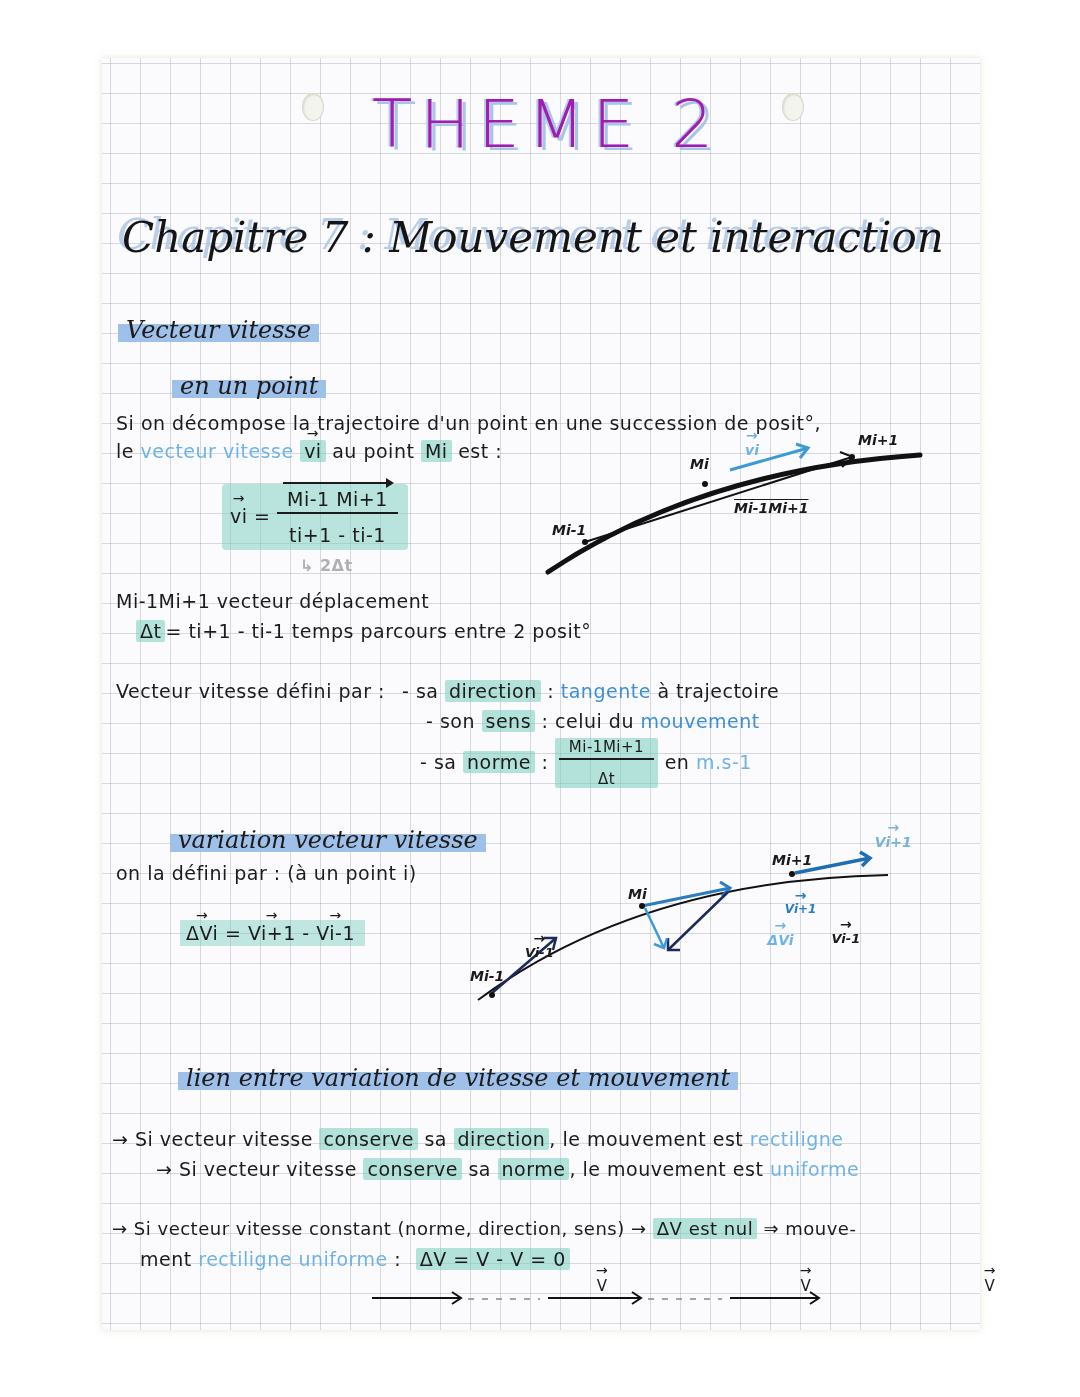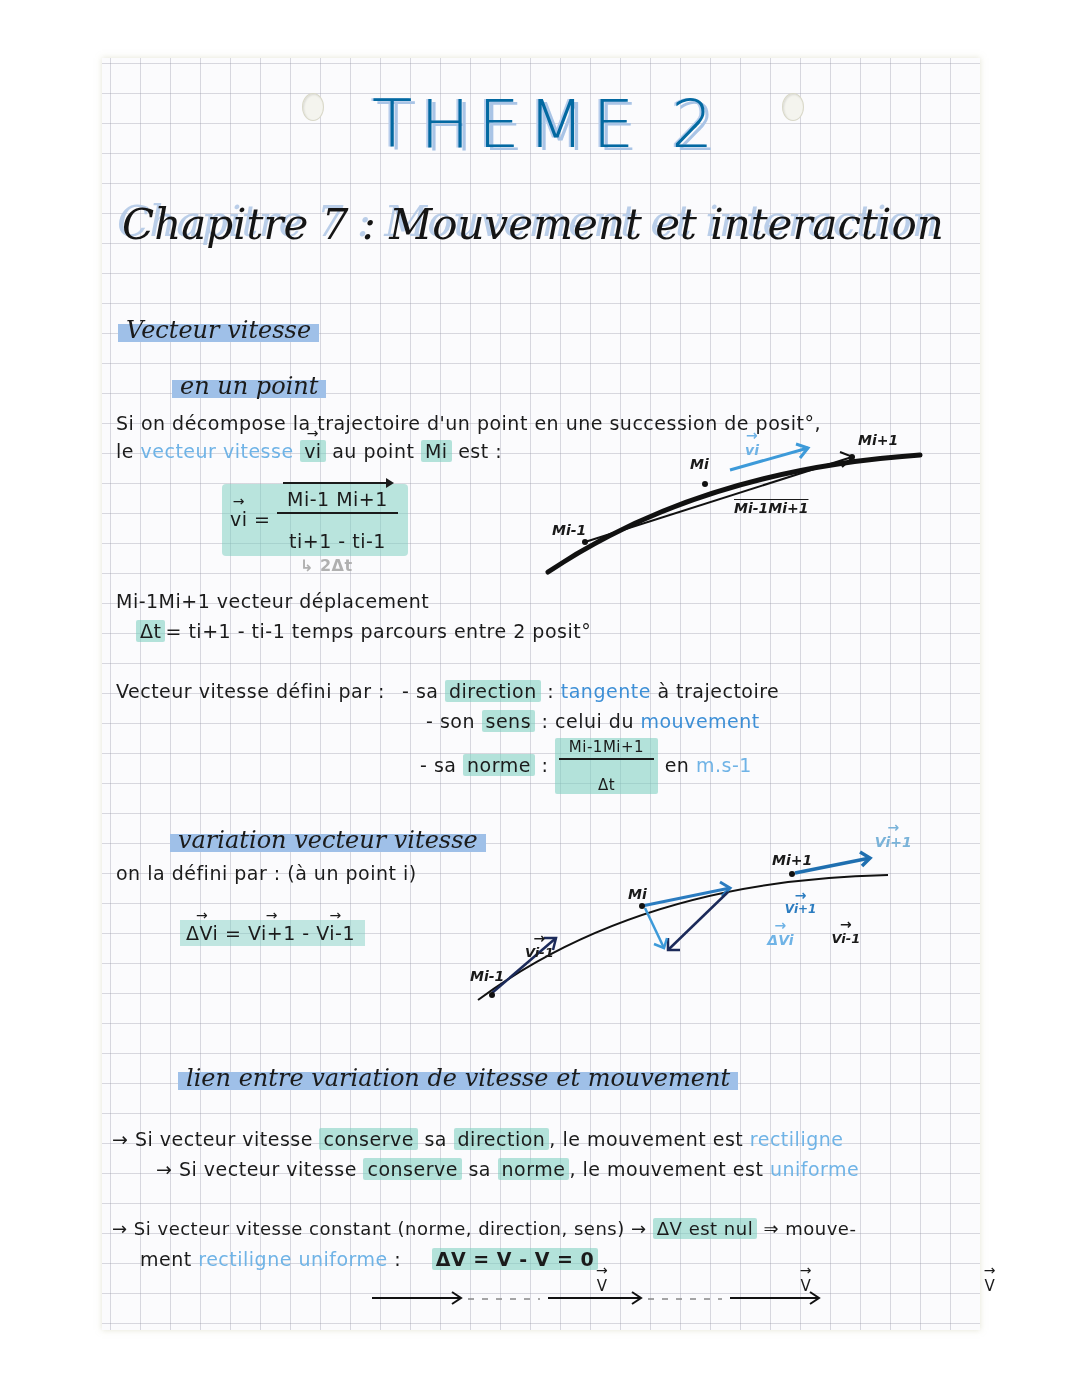--- a/index.html
+++ b/index.html
@@ -18,36 +18,37 @@
     box-shadow: 0 0 6px rgba(200,200,170,0.5);
   }
   .hole {
     position: absolute; width: 20px; height: 26px; border-radius: 50%;
     background: #f4f4ee; border: 1px solid #d9d8c8; box-shadow: inset 1px 1px 2px rgba(0,0,0,0.1);
   }
   .abs { position: absolute; white-space: nowrap; }
   .hand { font-family: "DejaVu Sans", sans-serif; font-size: 19px; letter-spacing: 0.5px; color: #1b1b1b; }
   .title {
     font-family: "DejaVu Sans", sans-serif; font-size: 66px; font-weight: 300; letter-spacing: 8px;
-    color: #0369a1; text-shadow: 4px 3px 0 #a9c4e6, -2px 0 0 #b7cdec;
+    color: #a21caf; text-shadow: 4px 3px 0 #a9c4e6, -2px 0 0 #b7cdec;
   }
   .chapter {
     font-family: "DejaVu Serif", serif; font-style: italic; font-size: 42px; color: #151515;
     text-shadow: -5px -3px 0 rgba(170,195,228,0.8);
+    margin-top: 13px;
   }
   .hl-blue { background: linear-gradient(to bottom, transparent 30%, #9fc0e8 30%, #9fc0e8 92%, transparent 92%); padding: 0 8px; }
   .hl-teal { background: rgba(120,205,190,0.55); padding: 0 4px; border-radius: 2px; }
   .blue-ink { color: #3d8fd6; }
   .light-blue-ink { color: #6fb3e6; }
   .section {
     font-family: "DejaVu Serif", serif; font-style: italic; font-size: 24px; color: #1b1b1b;
   }
   .frac { display: inline-flex; flex-direction: column; align-items: center; vertical-align: middle; }
   .frac .num { border-bottom: 2px solid #1b1b1b; padding: 0 10px 2px; position: relative; }
-  .frac .den { padding-top: 16px; }
+  .frac .den { padding-top: 10px; }
   .vec { position: relative; display: inline-block; text-align: center; }
   .vec::before {
     content: "\2192"; position: absolute; top: -15px; left: 50%; transform: translateX(-50%); font-size: 14px;
   }
   .longvec::before {
     content: ""; position: absolute; left: 6px; right: 6px; top: -6px; height: 2px; background: #1b1b1b;
   }
   .longvec::after {
     content: ""; position: absolute; right: 4px; top: -10px; border-left: 8px solid #1b1b1b;
     border-top: 5px solid transparent; border-bottom: 5px solid transparent;
@@ -208,21 +209,21 @@
 <div class="abs hand" style="left:112px; top:1218px; font-size:18px;">
   <span>→</span>
   <span>Si vecteur vitesse constant (norme, direction, sens) →</span>
   <span class="hl-teal">ΔV est nul</span>
   <span>⇒ mouve-</span>
 </div>
 <div class="abs hand" style="left:140px; top:1248px;">
   <span>ment</span>
   <span class="light-blue-ink">rectiligne uniforme</span>
   <span>:</span>
-  <span class="hl-teal" style="margin-left:24px;font-weight:bold;">ΔV = V - V = 0</span>
+  <span class="hl-teal" style="margin-left:8px;">ΔV = V - V = 0</span>
 </div>
 
 
 <svg style="left:0; top:0;" width="1080" height="1397">
   <line x1="372" y1="1298" x2="460" y2="1298" stroke="#111" stroke-width="2"></line>
   <polyline points="452,1292 461,1298 452,1304" fill="none" stroke="#111" stroke-width="2"></polyline>
   <line x1="468" y1="1299" x2="540" y2="1299" stroke="#888" stroke-width="1.5" stroke-dasharray="6,8"></line>
   <line x1="548" y1="1298" x2="640" y2="1298" stroke="#111" stroke-width="2"></line>
   <polyline points="632,1292 641,1298 632,1304" fill="none" stroke="#111" stroke-width="2"></polyline>
   <line x1="648" y1="1299" x2="722" y2="1299" stroke="#888" stroke-width="1.5" stroke-dasharray="6,8"></line>

